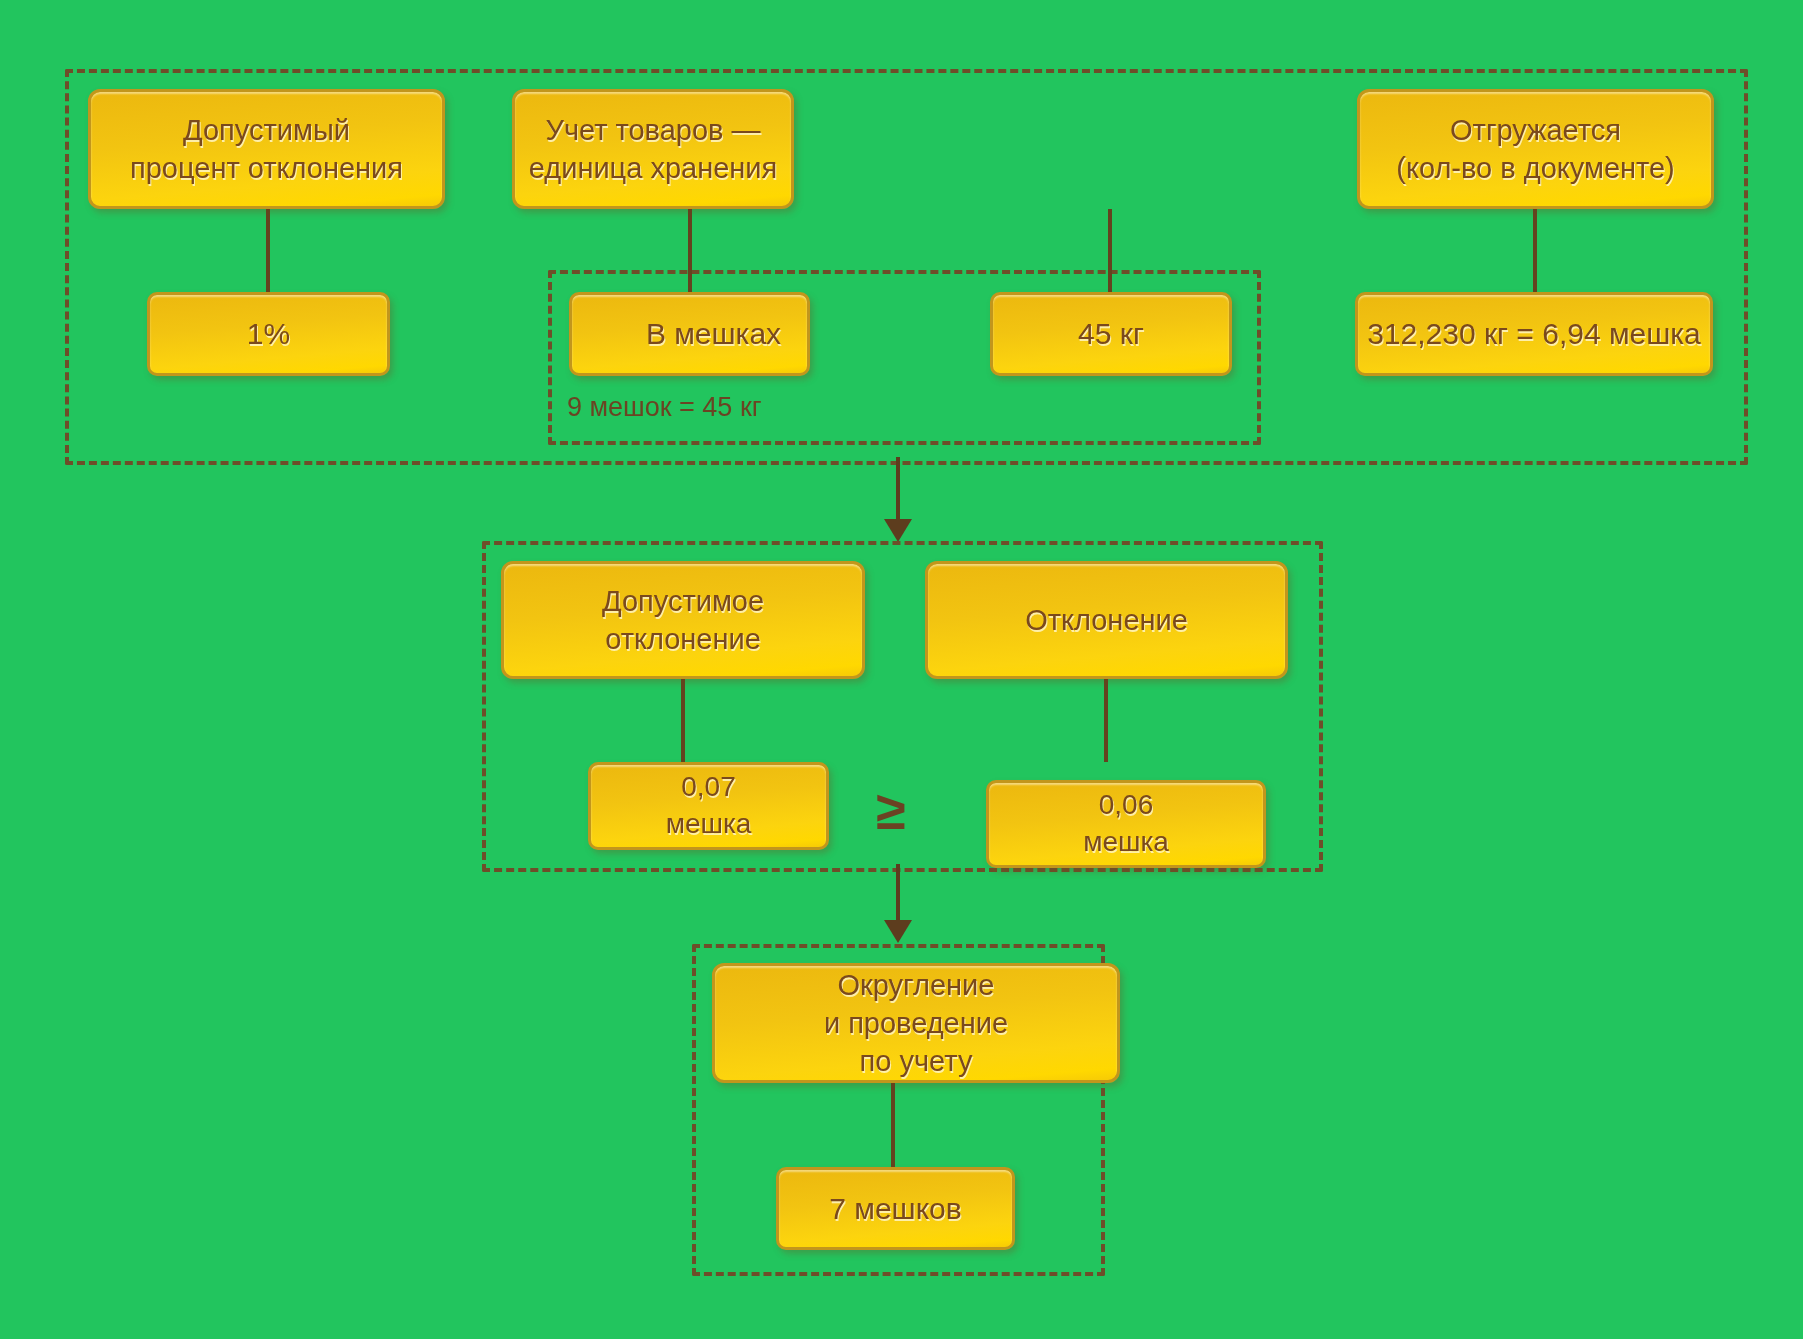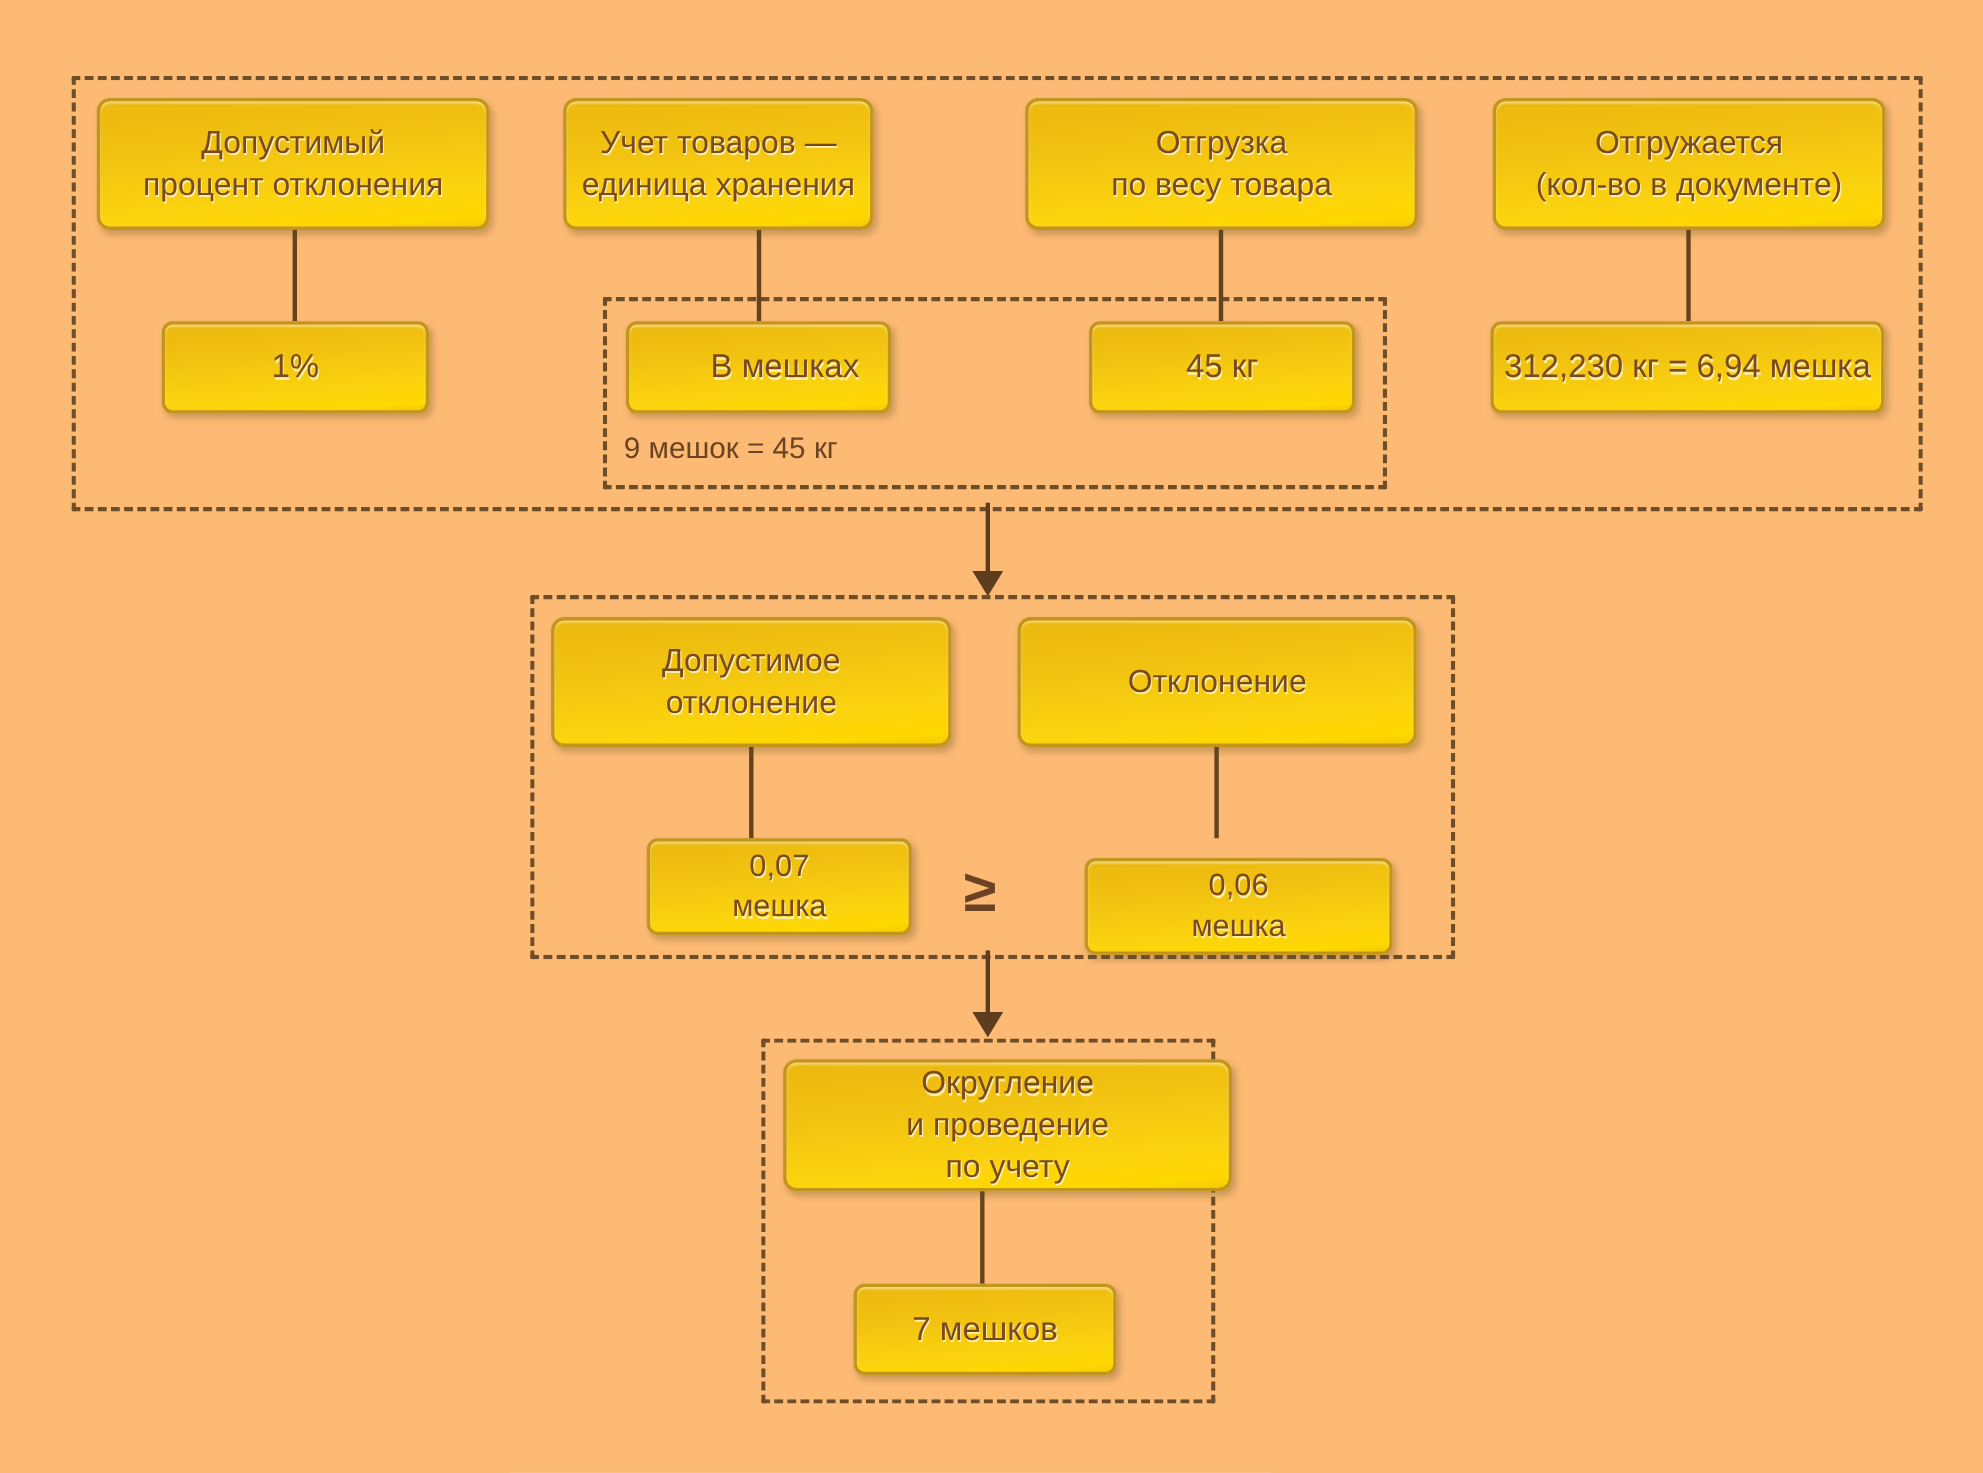--- a/index.html
+++ b/index.html
@@ -4,21 +4,21 @@
 <style>
   html, body {
     margin: 0;
     padding: 0;
     background: #ffffff;
   }
   .canvas {
     position: relative;
     width: 1803px;
     height: 1339px;
-    background: #fdba74;
+    background: #22c55e;
     font-family: "Liberation Sans", "DejaVu Sans", sans-serif;
     overflow: hidden;
   }
   .group {
     position: absolute;
     border: 4px dashed #6e4e29;
     border-radius: 2px;
     background: transparent;
   }
   .box {
@@ -88,22 +88,20 @@
   <div class="box" style="left:88px; top:89px; width:357px; height:120px;">Допустимый
 процент отклонения</div>
   <div class="connector" style="left:266px; top:209px; height:83px;"></div>
   <div class="box value" style="left:147px; top:292px; width:243px; height:84px;">1%</div>
 
   <div class="box" style="left:512px; top:89px; width:282px; height:120px;">Учет товаров —
 единица хранения</div>
   <div class="connector" style="left:688px; top:209px; height:83px;"></div>
   <div class="box value" style="left:569px; top:292px; width:241px; height:84px;padding-left:48px;">В мешках</div>
 
-  <div class="box" style="left:932px; top:89px; width:357px; height:120px;">Отгрузка
-по весу товара</div>
   <div class="connector" style="left:1108px; top:209px; height:83px;"></div>
   <div class="box value" style="left:990px; top:292px; width:242px; height:84px;">45 кг</div>
 
   <div class="box" style="left:1357px; top:89px; width:357px; height:120px;">Отгружается
 (кол-во в документе)</div>
   <div class="connector" style="left:1533px; top:209px; height:83px;"></div>
   <div class="box value" style="left:1355px; top:292px; width:358px; height:84px;">312,230 кг = 6,94 мешка</div>
 
   <div class="note" style="left:567px; top:392px;">9 мешок = 45 кг</div>
 

